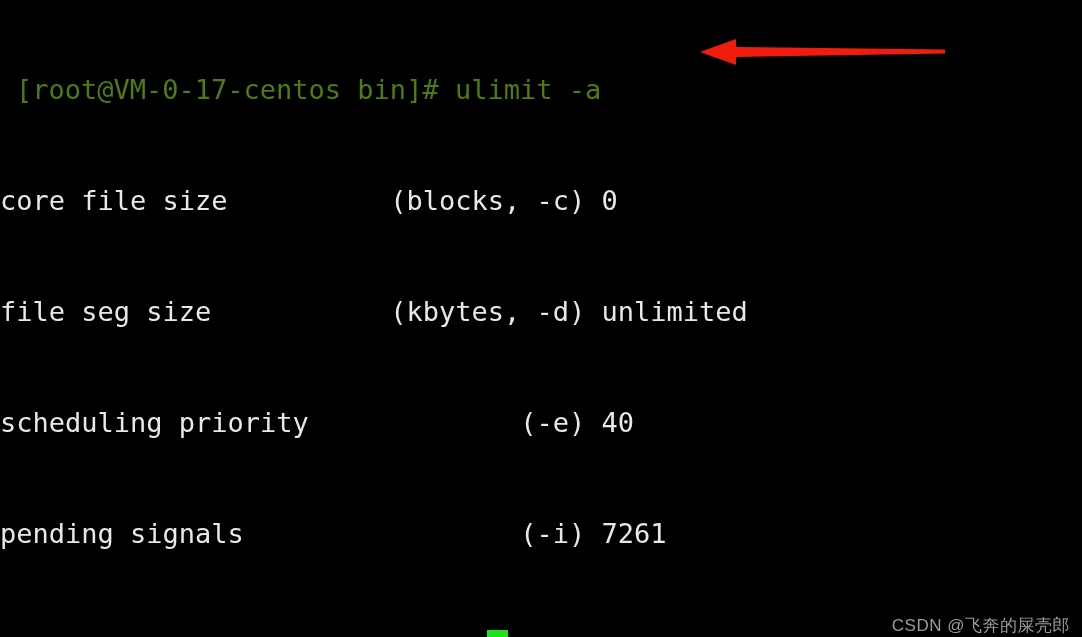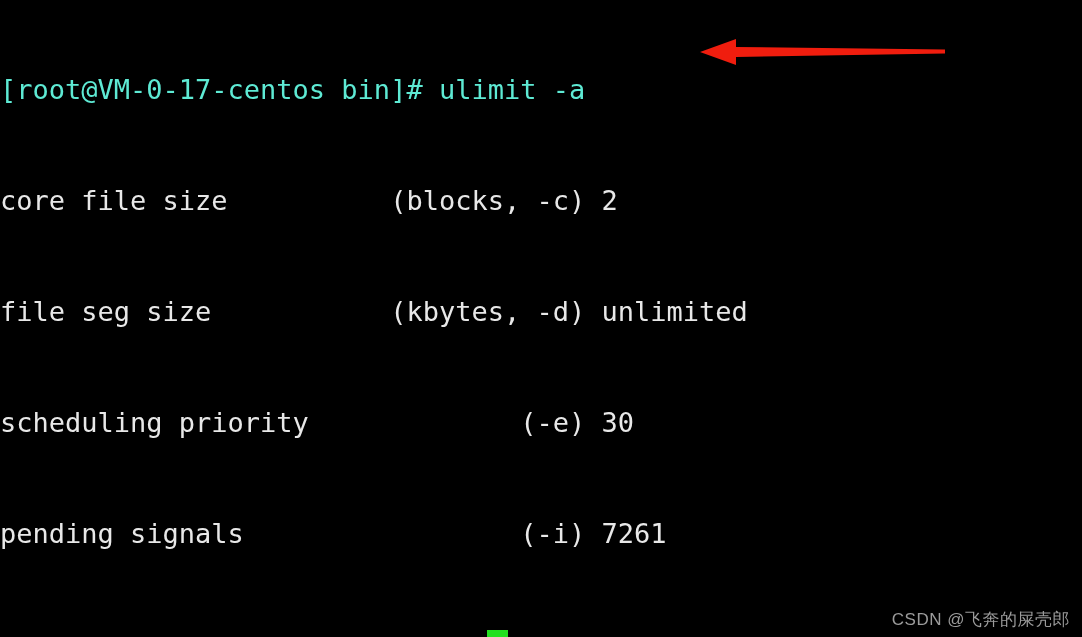--- a/index.html
+++ b/index.html
@@ -25,21 +25,21 @@
     left: 0px;
     top: -3px;
     width: 1082px;
     white-space: pre;
   }
   .line {
     height: 37px;
     white-space: pre;
     display: block;
   }
-  .prompt-line { color: #5eead4; }
+  .prompt-line { color: #4d7c0f; margin-left: 16px; }
 
   
   #arrow-annotation {
     position: absolute;
     left: 700px;
     top: 36px;
     width: 245px;
     height: 32px;
     pointer-events: none;
   }
@@ -49,39 +49,39 @@
     left: 487px;
     top: 630px;
     width: 21px;
     height: 8px;
     background: #22e01f;
   }
   
   #watermark {
     position: absolute;
     right: 12px;
-    bottom: 6px;
+    bottom: 0;
     color: #9b9b9b;
     font-family: "Liberation Sans", "DejaVu Sans", sans-serif;
     font-size: 17px;
     line-height: 22px;
     letter-spacing: 0.5px;
     white-space: pre;
   }
 </style>
 </head>
 <body>
 
 <div id="terminal">
 
   <div class="term-body">
     <span class="line prompt-line">[root@VM-0-17-centos bin]# ulimit -a</span>
-    <span class="line">core file size          (blocks, -c) 2</span>
+    <span class="line">core file size          (blocks, -c) 0</span>
     <span class="line">file seg size           (kbytes, -d) unlimited</span>
-    <span class="line">scheduling priority             (-e) 30</span>
+    <span class="line">scheduling priority             (-e) 40</span>
     <span class="line">pending signals                 (-i) 7261</span>
     
     
     
     
     
     
     
     
     

